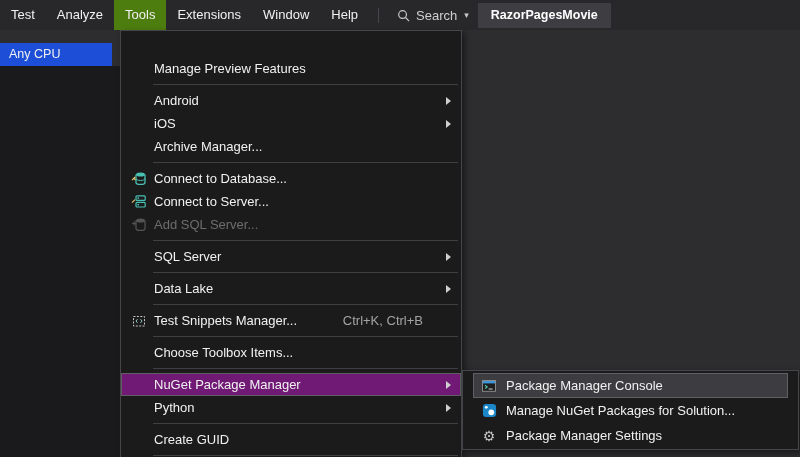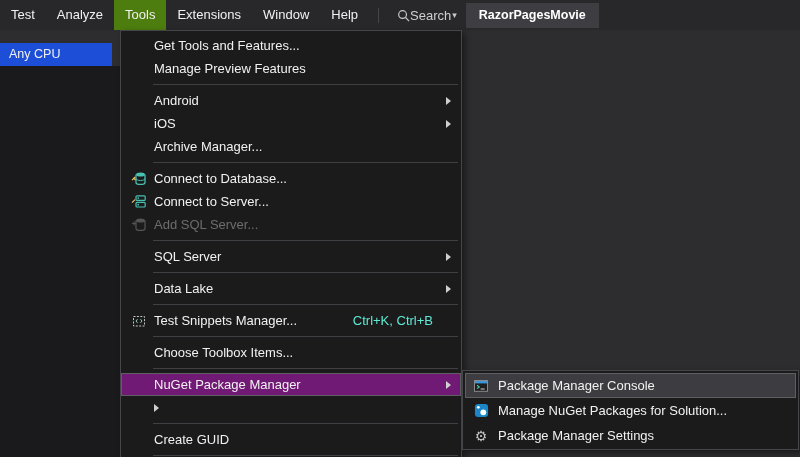--- a/index.html
+++ b/index.html
@@ -5,45 +5,45 @@
   *{box-sizing:border-box;margin:0;padding:0}
   html,body{width:800px;height:457px;overflow:hidden}
   body{background:#2d2d30;font-family:"Liberation Sans",sans-serif;color:#f1f1f1}
   .screen{position:relative;width:800px;height:457px;overflow:hidden}
 
   
   .menubar{position:absolute;top:0;left:0;width:800px;height:30px;background:#28282a;display:flex;align-items:center;font-size:13px;z-index:3}
   .mb-item{padding:0 11px;height:30px;line-height:30px;color:#f1f1f1;white-space:nowrap}
   .mb-item.open{background:#4d7c0f}
   .mb-sep{width:1px;height:15px;background:#46464a;margin:0 9px;flex:none}
-  .searchbox{display:flex;align-items:center;padding:0 9px;height:30px}
+  .searchbox{display:flex;align-items:center;gap:6px;padding:0 9px;height:30px}
   .search-label{color:#cfcfcf}
   .search-caret{font-size:9px;color:#c8c8c8;margin-left:1px}
   .project-chip{height:25px;line-height:25px;padding:0 13px;background:#3d3d42;font-weight:bold;font-size:12.5px;color:#ffffff;white-space:nowrap}
 
   
   .toolbar-left{position:absolute;top:30px;left:0;width:120px;height:36px;background:#2d2d30;z-index:1}
   .platform-combo{position:absolute;top:43px;left:0;width:112px;height:23px;line-height:23px;padding-left:9px;background:#1d4ed8;font-size:12.5px;color:#f1f1f1;z-index:2}
   .left-editor{position:absolute;top:66px;left:0;width:120px;height:391px;background:#1a1a1c;z-index:1}
   .right-workspace{position:absolute;top:30px;left:462px;width:338px;height:427px;background:#2d2d30;z-index:1}
 
   
   .menu{position:absolute;top:30px;left:120px;width:342px;height:427px;background:#1b1b1c;border:1px solid #46464a;border-bottom:none;padding-top:3px;font-size:13px;overflow:hidden;z-index:4;box-shadow:3px 3px 6px rgba(0,0,0,.45)}
   .mi{display:flex;align-items:center;height:23px;padding:0 6px 0 7px;white-space:nowrap}
   .mi-icon{width:22px;height:18px;display:flex;justify-content:center;align-items:center;flex:none;margin-right:4px}
   .mi-label{flex:1;overflow:hidden}
-  .mi-shortcut{margin-right:22px;color:#5eead4}
+  .mi-shortcut{margin-right:32px;color:#a3a3a3}
   .mi-arrow{width:0;height:0;border-left:5px solid #cfcfcf;border-top:4px solid transparent;border-bottom:4px solid transparent;margin-right:4px;flex:none}
   .mi.selected{background:#701a75;box-shadow:inset 0 0 0 1px #5e5e63}
   .mi.disabled .mi-label{color:#6d6d6d}
   .msep{border-top:1px solid #3f3f44;margin:4px 3px 4px 32px}
 
   
   .submenu{position:absolute;top:370px;left:462px;width:337px;height:80px;background:#1b1b1c;border:1px solid #46464a;padding-top:2px;font-size:13px;z-index:5;box-shadow:3px 3px 6px rgba(0,0,0,.45)}
-  .sm-item{display:flex;align-items:center;height:25px;padding:0 8px 0 6px;margin:0 2px;white-space:nowrap}
+  .sm-item{display:flex;align-items:center;height:25px;padding:0 8px 0 6px;margin:0 10px;white-space:nowrap}
   .sm-icon{width:20px;height:18px;margin-right:7px;display:flex;justify-content:center;align-items:center;flex:none}
   .sm-item.selected{background:#3d3d41;box-shadow:inset 0 0 0 1px #5e5e63}
   .gear{font-size:14px;color:#c5c5c5;line-height:1}
 </style>
 </head>
 <body>
 
 <div class="screen">
 
   <div class="toolbar-left"></div>
@@ -67,21 +67,20 @@
       <span class="search-label">Search</span>
       <span class="search-caret">▾</span>
     </div>
     <div class="project-chip">RazorPagesMovie</div>
   </div>
 
   <div class="menu">
 
     <div class="mi">
       <span class="mi-icon"></span>
-      <span class="mi-label">Get Tools and Features...</span>
     </div>
     <div class="mi">
       <span class="mi-icon"></span>
       <span class="mi-label">Manage Preview Features</span>
     </div>
 
     <div class="msep"></div>
 
     <div class="mi">
       <span class="mi-icon"></span>
@@ -172,20 +171,21 @@
 
     <div class="msep"></div>
 
     <div class="mi selected">
       <span class="mi-icon"></span>
       <span class="mi-label">NuGet Package Manager</span>
       <span class="mi-arrow"></span>
     </div>
     <div class="mi">
       <span class="mi-icon"></span>
+      <span class="mi-label">Python</span>
       <span class="mi-arrow"></span>
     </div>
 
     <div class="msep"></div>
 
     <div class="mi">
       <span class="mi-icon"></span>
       <span class="mi-label">Create GUID</span>
     </div>
 

